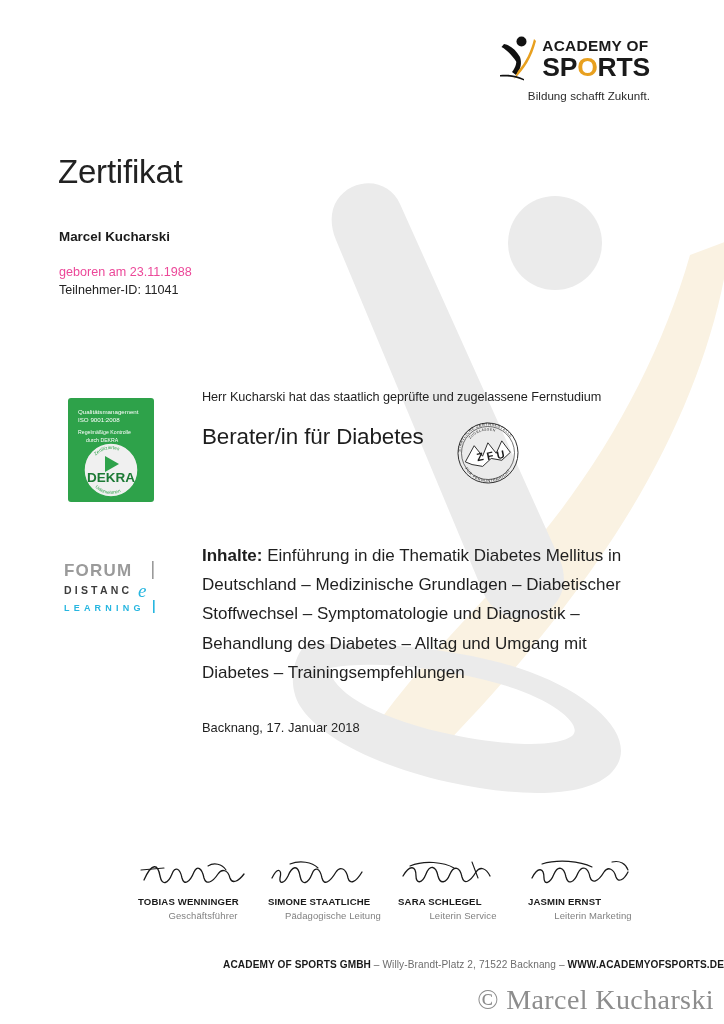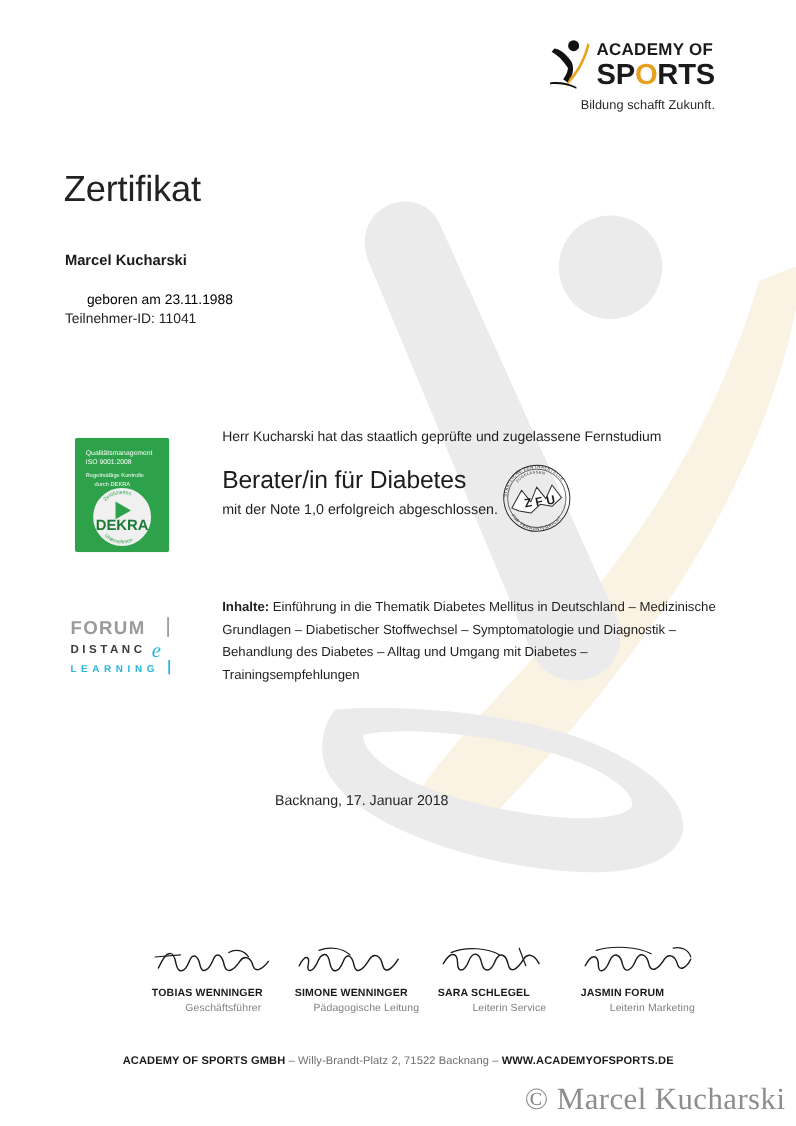--- a/index.html
+++ b/index.html
@@ -94,23 +94,22 @@
     font-size: 13.4px;
     font-weight: bold;
     color: #1b1b1b;
     z-index: 4;
   }
   #birth-line {
     position: absolute;
     left: 59px;
     top: 265px;
     font-size: 12.6px;
-    color: #000000;
-    z-index: 4;
-    margin-left: 20px;
+    color: #ec4899;
+    z-index: 4;
   }
   #participant-line {
     position: absolute;
     left: 59px;
     top: 283px;
     font-size: 12.6px;
     color: #232323;
     z-index: 4;
     text-align: right;
   }
@@ -155,30 +154,29 @@
     color: #1f1f1f;
   }
   #period-line {
     top: 504px;
     font-size: 13px;
     color: #1f1f1f;
   }
   #contents-block {
     top: 541px;
     width: 452px;
-    font-size: 12px;
+    font-size: 17px;
     line-height: 1.72;
     color: #1f1f1f;
   }
   #contents-block .lbl { font-weight: bold; }
   #place-date {
     top: 720px;
     font-size: 12.9px;
     color: #1f1f1f;
-    margin-left: 48px;
   }
 
   
   #zfu-stamp {
     position: absolute;
     left: 452px;
     top: 417px;
     width: 72px;
     height: 72px;
     z-index: 6;
@@ -214,21 +212,21 @@
     white-space: nowrap;
     text-align: center;
   }
 
   
   #footer {
     position: absolute;
     left: 0;
     top: 959px;
     width: 724px;
-    text-align: center;
+    text-align: right;
     font-size: 10.1px;
     color: #1a1a1a;
     letter-spacing: 0.1px;
     z-index: 4;
   }
   #footer .strong { font-weight: bold; }
   #footer .mid { color: #6d6d6d; }
 
   
   #copyright-watermark {
@@ -321,21 +319,20 @@
     <text x="4" y="38" font-family="Liberation Sans, sans-serif" font-size="10.5" font-weight="bold" letter-spacing="3.2" fill="#3c3c3c">DISTANC</text>
     <text x="78" y="41" font-family="Liberation Serif, serif" font-size="19" font-style="italic" fill="#27b6e0">e</text>
     <text x="4" y="55" font-family="Liberation Sans, sans-serif" font-size="9" font-weight="bold" letter-spacing="4.2" fill="#27b6e0">LEARNING</text>
     <rect x="93" y="44" width="1.6" height="13" fill="#27b6e0"></rect>
   </svg>
 
   <div class="body-col" id="intro-line">Herr Kucharski hat das staatlich geprüfte und zugelassene Fernstudium</div>
 
   <div class="body-col" id="course-title">Berater/in für Diabetes</div>
 
-  <div class="body-col" id="grade-line">mit der Note 1,0 erfolgreich abgeschlossen.</div>
 
 
   <div class="body-col" id="contents-block">
     <span class="lbl">Inhalte:</span><span> Einführung in die Thematik Diabetes Mellitus in Deutschland – Medizinische Grundlagen – Diabetischer Stoffwechsel – Symptomatologie und Diagnostik – Behandlung des Diabetes – Alltag und Umgang mit Diabetes – Trainingsempfehlungen</span>
   </div>
 
   <div class="body-col" id="place-date">Backnang, 17. Januar 2018</div>
 
   <svg id="zfu-stamp" viewBox="0 0 72 72" xmlns="http://www.w3.org/2000/svg">
     <circle cx="36" cy="36" r="30" fill="none" stroke="#2a2a2a" stroke-width="0.9"></circle>
@@ -372,21 +369,21 @@
       <div class="sig-role">Geschäftsführer</div>
     </div>
 
     <div class="sig-cell">
       <svg class="sig-mark" viewBox="0 0 120 36" xmlns="http://www.w3.org/2000/svg">
         <path d="M4 22 C 10 10, 14 14, 12 22 C 11 28, 16 28, 20 20
                  C 24 10, 30 8, 32 20 C 34 30, 40 28, 44 18 C 47 10, 52 12, 54 22
                  C 56 30, 62 26, 68 16 C 72 10, 78 12, 80 22 C 82 29, 88 26, 94 16" fill="none" stroke="#1a1a1a" stroke-width="1.3" stroke-linecap="round"></path>
         <path d="M22 8 C 32 4, 44 6, 50 12" fill="none" stroke="#1a1a1a" stroke-width="1.1" stroke-linecap="round"></path>
       </svg>
-      <div class="sig-name">SIMONE WENNINGER</div>
+      <div class="sig-name">SIMONE STAATLICHE</div>
       <div class="sig-role">Pädagogische Leitung</div>
     </div>
 
     <div class="sig-cell">
       <svg class="sig-mark" viewBox="0 0 120 36" xmlns="http://www.w3.org/2000/svg">
         <path d="M5 20 C 12 8, 18 10, 18 20 C 18 28, 24 28, 28 18
                  C 32 8, 38 10, 40 20 C 42 28, 48 28, 52 18 C 56 9, 62 11, 64 21
                  C 66 29, 72 26, 78 16 C 82 10, 88 12, 92 20" fill="none" stroke="#1a1a1a" stroke-width="1.3" stroke-linecap="round"></path>
         <path d="M12 10 C 26 4, 46 6, 56 12 M 74 6 L 80 22" fill="none" stroke="#1a1a1a" stroke-width="1.1" stroke-linecap="round"></path>
       </svg>
@@ -394,21 +391,21 @@
       <div class="sig-role">Leiterin Service</div>
     </div>
 
     <div class="sig-cell">
       <svg class="sig-mark" viewBox="0 0 120 36" xmlns="http://www.w3.org/2000/svg">
         <path d="M4 22 C 10 10, 16 12, 16 22 C 16 29, 22 28, 26 18
                  C 30 9, 36 11, 38 21 C 40 29, 46 27, 50 17 C 54 9, 60 11, 62 21
                  C 64 28, 70 26, 76 16 C 80 10, 86 13, 88 21 C 90 27, 96 24, 100 16" fill="none" stroke="#1a1a1a" stroke-width="1.3" stroke-linecap="round"></path>
         <path d="M14 8 C 30 3, 52 5, 64 11 M 84 6 C 92 4, 98 8, 100 14" fill="none" stroke="#1a1a1a" stroke-width="1.1" stroke-linecap="round"></path>
       </svg>
-      <div class="sig-name">JASMIN FORUM</div>
+      <div class="sig-name">JASMIN ERNST</div>
       <div class="sig-role">Leiterin Marketing</div>
     </div>
 
   </div>
 
   <div id="footer"><span class="strong">ACADEMY OF SPORTS GMBH</span><span class="mid"> – </span><span class="mid">Willy-Brandt-Platz 2, 71522 Backnang</span><span class="mid"> – </span><span class="strong">WWW.ACADEMYOFSPORTS.DE</span></div>
 
   <div id="copyright-watermark">© Marcel Kucharski</div>
 
 </div>

